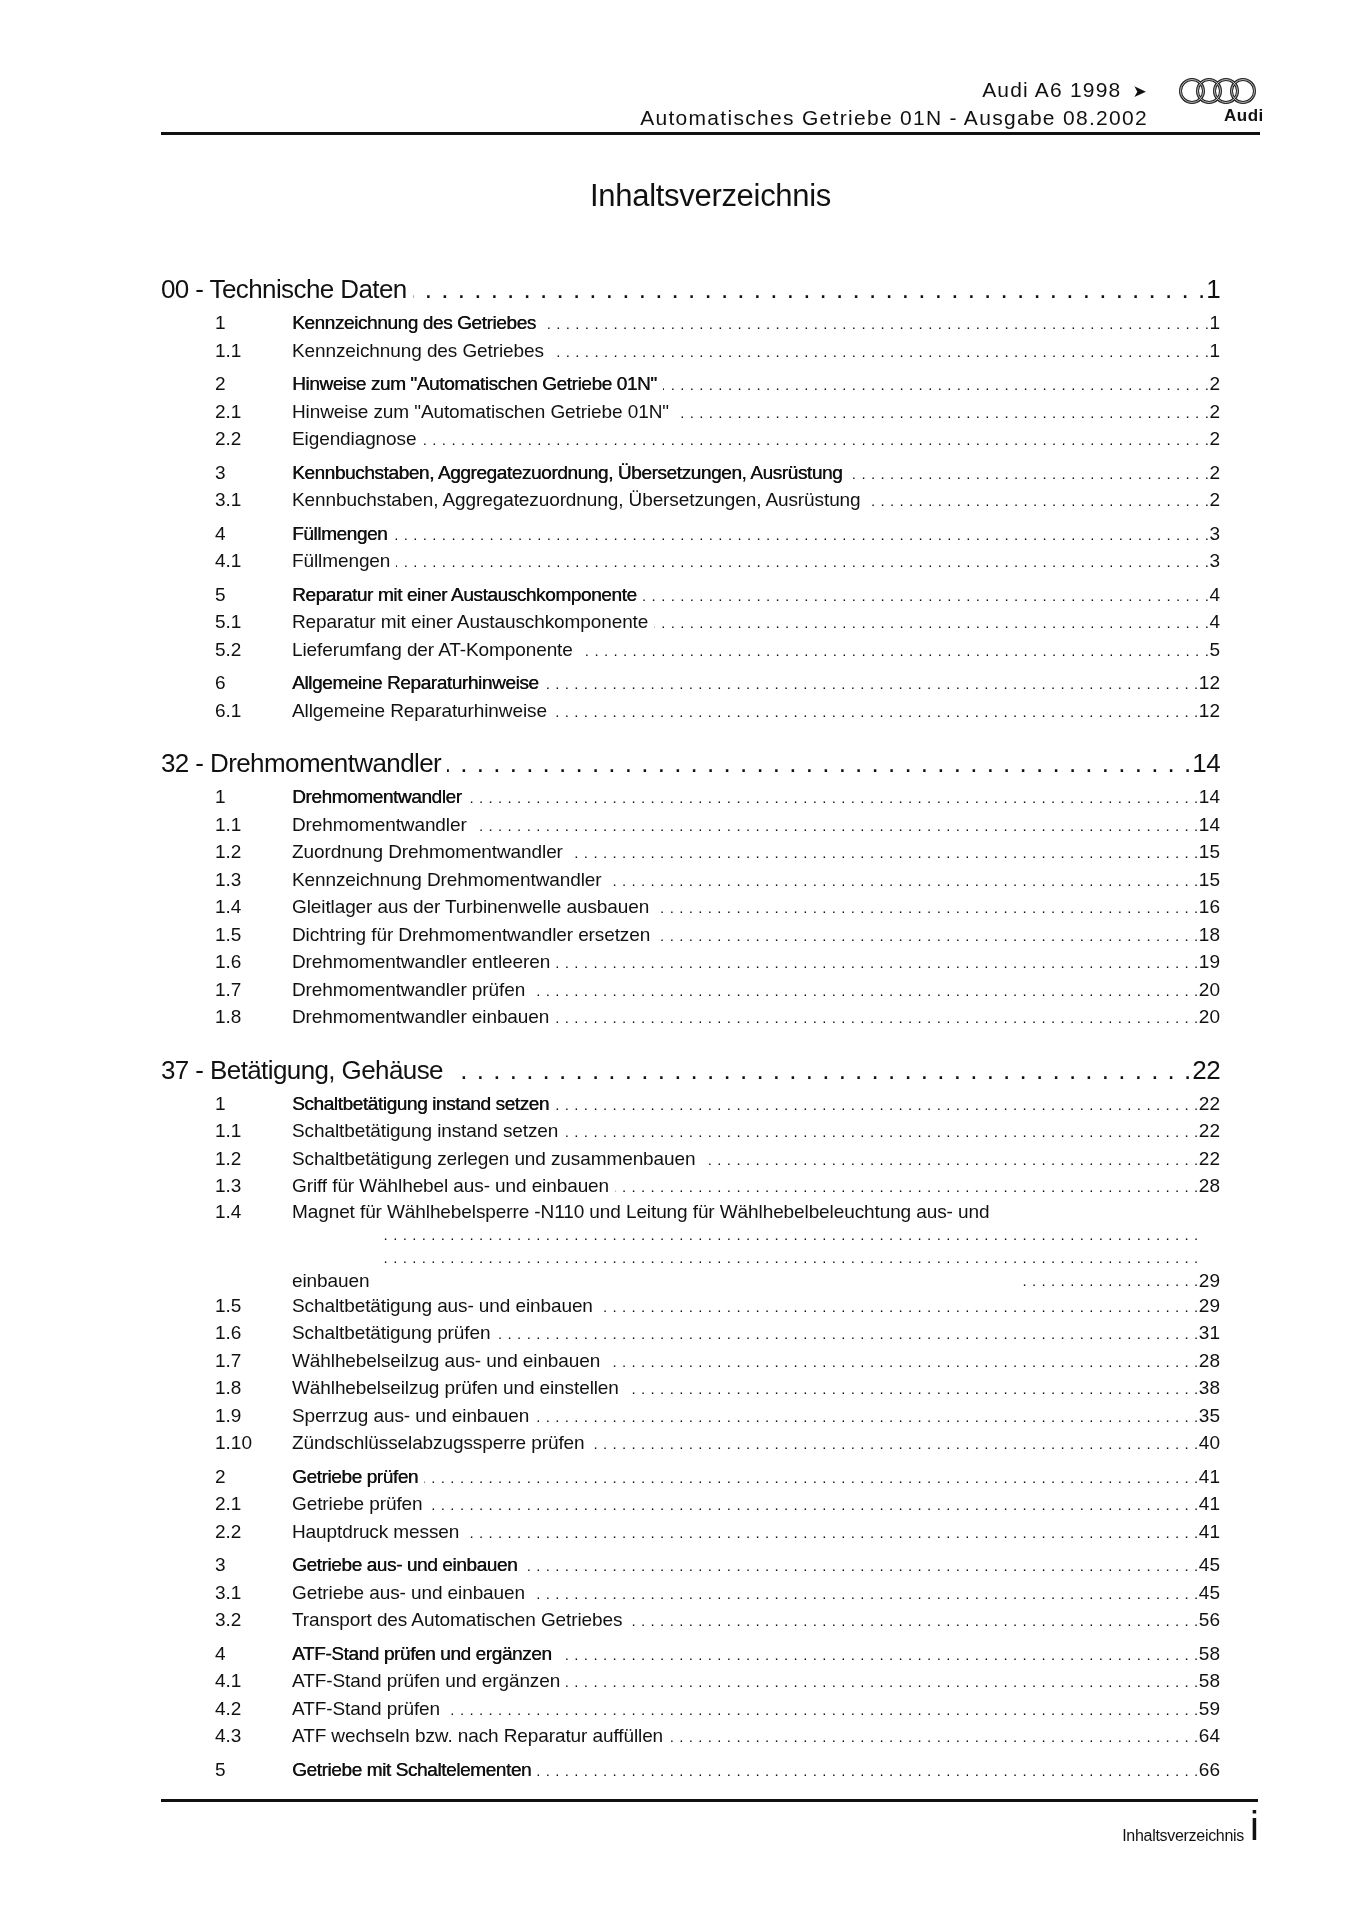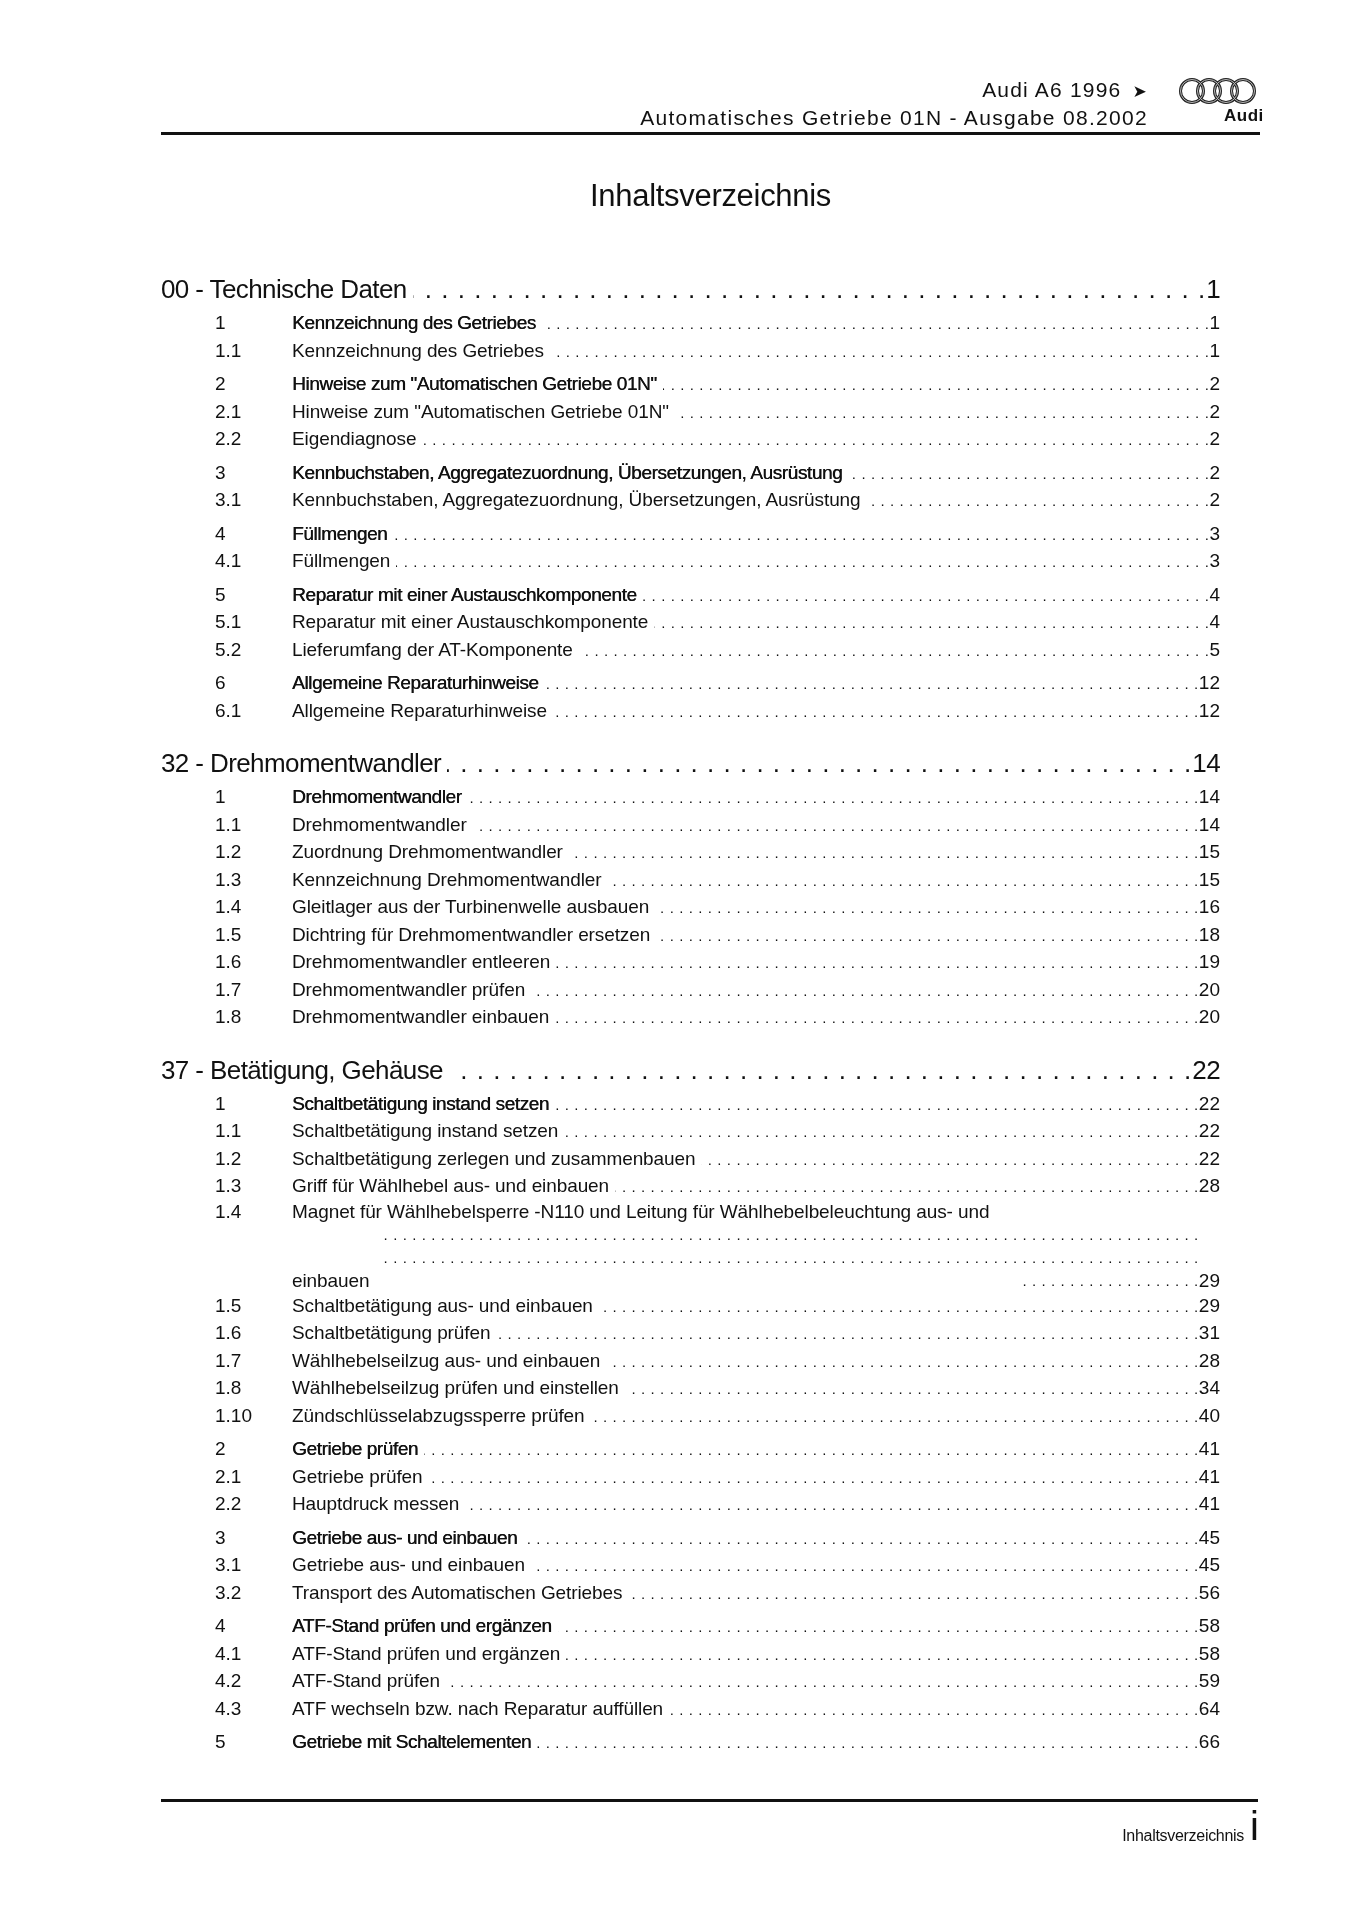--- a/index.html
+++ b/index.html
@@ -51,21 +51,21 @@
   .ftr-label { position: absolute; right: 113px; top: 1827px; font-size: 16px; letter-spacing: -0.3px; }
   .ftr-pg { position: absolute; left: 1250px; top: 1806px; font-size: 40px; line-height: 40px; }
 </style>
 </head>
 <body>
 
 <div class="page">
 
   <div class="hdr">
     <div class="hdr-line1">
-      <span>Audi A6 1996</span>
+      <span>Audi A6 1998</span>
       <span class="arrow">➤</span>
     </div>
     <div class="hdr-line2">Automatisches Getriebe 01N - Ausgabe 08.2002</div>
     <div class="logo">
       <svg width="80" height="30" viewBox="0 0 80 30">
         <g fill="none" stroke="#222" stroke-width="3">
           <circle cx="14" cy="15" r="11.5"></circle>
           <circle cx="31" cy="15" r="11.5"></circle>
           <circle cx="48" cy="15" r="11.5"></circle>
           <circle cx="65" cy="15" r="11.5"></circle>
@@ -288,21 +288,27 @@
       <div class="row entry l2">
         <span class="num">1.7</span>
         <span class="ttl">Wählhebelseilzug aus- und einbauen</span>
         <span class="dots"></span>
         <span class="pg">28</span>
       </div>
       <div class="row entry l2">
         <span class="num">1.8</span>
         <span class="ttl">Wählhebelseilzug prüfen und einstellen</span>
         <span class="dots"></span>
-        <span class="pg">34</span>
+        <span class="pg">38</span>
+      </div>
+      <div class="row entry l2">
+        <span class="num">1.9</span>
+        <span class="ttl">Sperrzug aus- und einbauen</span>
+        <span class="dots"></span>
+        <span class="pg">35</span>
       </div>
       <div class="row entry l2">
         <span class="num">1.10</span>
         <span class="ttl">Zündschlüsselabzugssperre prüfen</span>
         <span class="dots"></span>
         <span class="pg">40</span>
       </div>
       <div class="row entry l1 grp">
         <span class="num">2</span>
         <span class="ttl">Getriebe prüfen</span>

